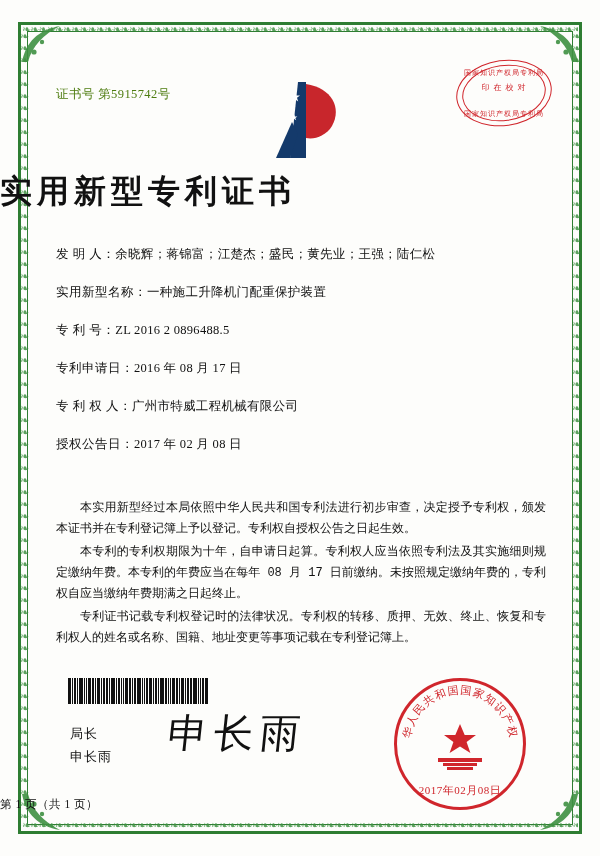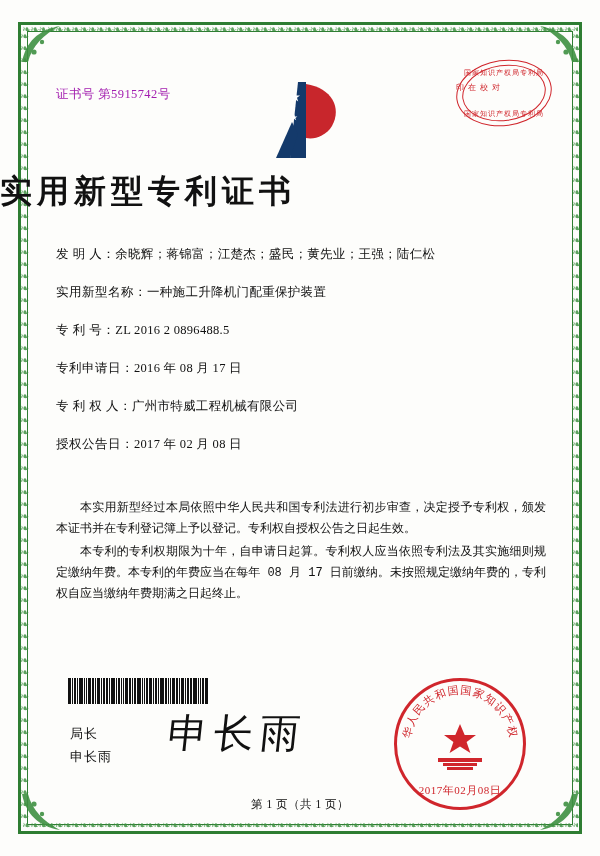--- a/index.html
+++ b/index.html
@@ -77,21 +77,21 @@
   .corner.bl { left: 20px; bottom: 24px; transform: scaleY(-1); }
   .corner.br { right: 20px; bottom: 24px; transform: scale(-1,-1); }
 
   
   .cert-no {
     position: absolute;
     left: 56px;
     top: 86px;
     font-size: 12.5px;
     letter-spacing: .4px;
-    color: #a21caf;
+    color: #4d7c0f;
   }
   .logo {
     position: absolute;
     left: 246px;
     top: 78px;
     width: 108px;
     height: 84px;
   }
   .stamp-top {
     position: absolute;
@@ -121,20 +121,21 @@
     color: #d0262c;
     font-size: 7px;
     letter-spacing: 1px;
     white-space: nowrap;
   }
   .stamp-top .arc-top { top: 8px; }
   .stamp-top .arc-bot { bottom: 7px; }
   .stamp-top .mid {
     position: absolute;
     left: 0; right: 0; top: 23px;
+    text-align: center;
     color: #d0262c;
     font-size: 8px;
     line-height: 10px;
     letter-spacing: 1px;
   }
 
   .title {
     position: absolute;
     left: 0;
     right: 0;
@@ -240,21 +241,21 @@
     color: #d0262c;
     letter-spacing: .5px;
   }
   .seal svg { position: absolute; inset: 0; }
 
   
   .footer {
     position: absolute;
     left: 0; right: 0;
     bottom: 44px;
-    text-align: center;
+    text-align: left;
     font-size: 11.5px;
     color: #111;
     letter-spacing: .5px;
   }
 </style>
 </head>
 <body>
 
 <div class="page">
 
@@ -337,20 +338,21 @@
       <span class="lbl">专 利 权 人：</span><span class="val">广州市特威工程机械有限公司</span>
     </div>
     <div class="field">
       <span class="lbl">授权公告日：</span><span class="val">2017 年 02 月 08 日</span>
     </div>
   </div>
 
   <div class="body-text">
     <p>本实用新型经过本局依照中华人民共和国专利法进行初步审查，决定授予专利权，颁发本证书并在专利登记簿上予以登记。专利权自授权公告之日起生效。</p>
     <p>本专利的专利权期限为十年，自申请日起算。专利权人应当依照专利法及其实施细则规定缴纳年费。本专利的年费应当在每年 08 月 17 日前缴纳。未按照规定缴纳年费的，专利权自应当缴纳年费期满之日起终止。</p>
+    <p>专利证书记载专利权登记时的法律状况。专利权的转移、质押、无效、终止、恢复和专利权人的姓名或名称、国籍、地址变更等事项记载在专利登记簿上。</p>
   </div>
 
   <div class="barcode">
     <i style="width:3px"></i><i style="width:1px"></i><i style="width:2px"></i><i style="width:1px"></i><i style="width:4px"></i><i style="width:1px"></i><i style="width:1px"></i><i style="width:3px"></i><i style="width:2px"></i><i style="width:1px"></i><i style="width:3px"></i><i style="width:1px"></i><i style="width:2px"></i><i style="width:2px"></i><i style="width:1px"></i><i style="width:4px"></i><i style="width:1px"></i><i style="width:2px"></i><i style="width:1px"></i><i style="width:1px"></i><i style="width:3px"></i><i style="width:2px"></i><i style="width:1px"></i><i style="width:2px"></i><i style="width:4px"></i><i style="width:1px"></i><i style="width:1px"></i><i style="width:2px"></i><i style="width:3px"></i><i style="width:1px"></i><i style="width:2px"></i><i style="width:1px"></i><i style="width:4px"></i><i style="width:2px"></i><i style="width:1px"></i><i style="width:1px"></i><i style="width:3px"></i><i style="width:2px"></i><i style="width:1px"></i><i style="width:3px"></i><i style="width:1px"></i><i style="width:2px"></i><i style="width:2px"></i><i style="width:4px"></i><i style="width:1px"></i><i style="width:1px"></i><i style="width:2px"></i><i style="width:3px"></i>
   </div>
 
   <div class="sig-labels">
     <div>局长</div>
     <div>申长雨</div>
   </div>

